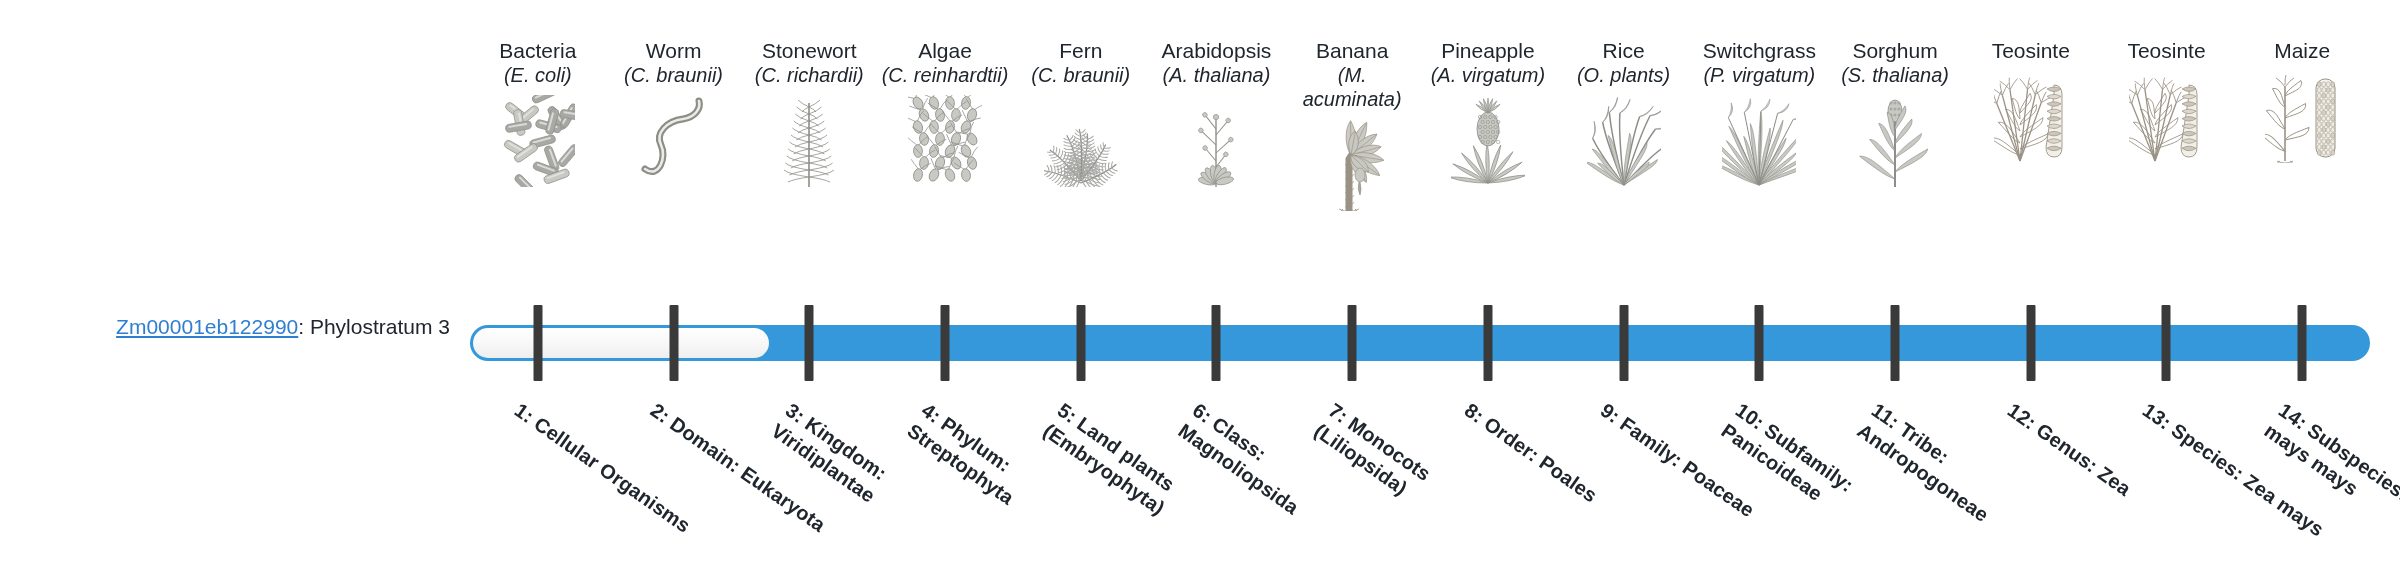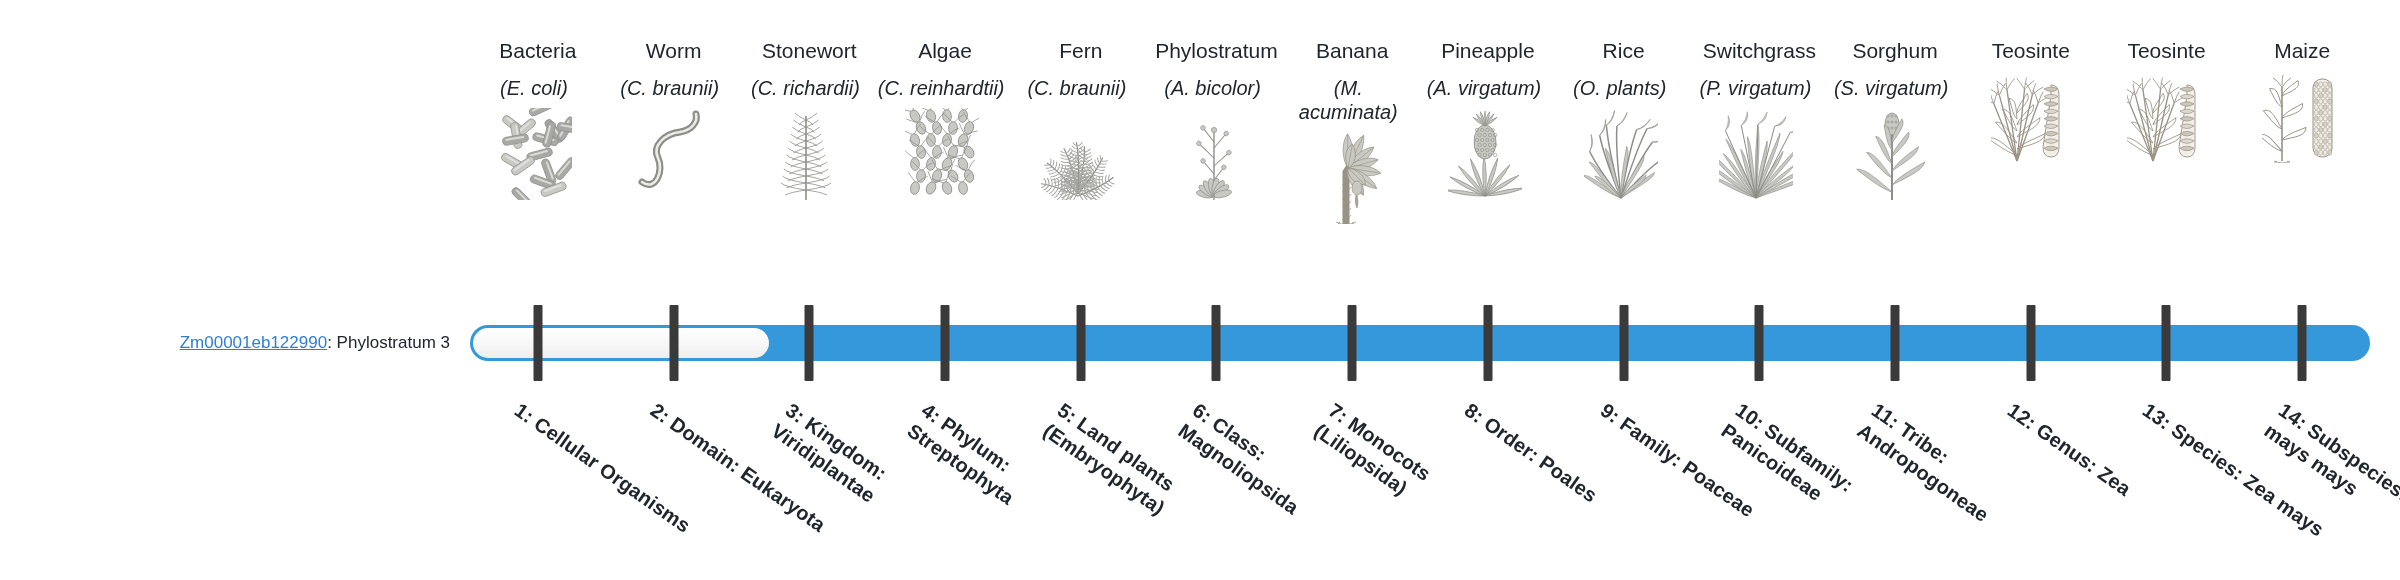--- a/index.html
+++ b/index.html
@@ -19,24 +19,24 @@
   #figure {
     position: relative;
     width: 2400px;
     height: 580px;
   }
 
   
   #gene-label {
     position: absolute;
     left: 0;
-    top: 330px;
+    top: 314px;
     width: 450px;
     text-align: right;
-    font-size: 17px;
+    font-size: 21px;
     line-height: 26px;
     white-space: nowrap;
     color: #20262e;
   }
   #gene-label .gene-id {
     color: #2f7fd1;
     text-decoration: underline;
     cursor: pointer;
   }
   #gene-label .gene-strat {
@@ -58,37 +58,37 @@
     left: 0;
     top: 0;
     width: 1900px;
     height: 300px;
     display: flex;
   }
   .col {
     flex: 1 1 0;
     display: flex;
     flex-direction: column;
+    align-items: center;
     min-width: 0;
   }
   .col-common {
     font-size: 21px;
     line-height: 25px;
     text-align: center;
     color: #20262e;
     margin-top: 38px;
     white-space: nowrap;
   }
   .col-sci {
     font-size: 20px;
     line-height: 24px;
     font-style: italic;
     text-align: center;
     color: #20262e;
-    margin-top: 13px;
     max-width: 128px;
   }
   .col-img {
     margin-top: 8px;
     height: 92px;
     width: 130px;
     display: flex;
     align-items: flex-end;
     justify-content: center;
   }
@@ -591,22 +591,22 @@
                 <path d="M1.2 -37.2 q 5.239999999999998 -1.5 6.739999999999998 -4" fill="none" stroke="#a8a8a4" stroke-width="1"></path>
                 <path d="M1.2 -40.400000000000006 q -4.279999999999998 -1.5 -5.779999999999998 -4" fill="none" stroke="#a8a8a4" stroke-width="1"></path>
                 <path d="M1.2 -40.400000000000006 q 4.279999999999998 -1.5 5.779999999999998 -4" fill="none" stroke="#a8a8a4" stroke-width="1"></path>
                 <path d="M1.2 -43.60000000000001 q -3.3199999999999976 -1.5 -4.819999999999998 -4" fill="none" stroke="#a8a8a4" stroke-width="1"></path>
                 <path d="M1.2 -43.60000000000001 q 3.3199999999999976 -1.5 4.819999999999998 -4" fill="none" stroke="#a8a8a4" stroke-width="1"></path>
               </g>
             </svg>
           </div>
         </div>
         <div class="col">
-          <div class="col-common">Phylostratum</div>
-          <div class="col-sci">(A. bicolor)</div>
+          <div class="col-common">Arabidopsis</div>
+          <div class="col-sci">(A. thaliana)</div>
           <div class="col-img">
             <svg width="74" height="92" viewBox="0 0 74 92">
               <path d="M37 92 L37 24" stroke="#8e8e88" stroke-width="1.4" fill="none"></path>
               <g transform="translate(37,34) rotate(-38)">
                 <path d="M0 0 L0 -16" stroke="#8e8e88" stroke-width="1"></path>
                 <circle cx="0" cy="-18" r="2.3" fill="#c9c9c4" stroke="#8e8e88" stroke-width="0.6"></circle>
               </g>
               <g transform="translate(37,40) rotate(40)">
                 <path d="M0 0 L0 -17" stroke="#8e8e88" stroke-width="1"></path>
                 <circle cx="0" cy="-19" r="2.3" fill="#c9c9c4" stroke="#8e8e88" stroke-width="0.6"></circle>
@@ -925,21 +925,21 @@
               </g>
               <g transform="translate(37,90) rotate(26)">
                 <path d="M0 0 L 2 -74" stroke="#8e8e88" stroke-width="1"></path>
                 <path d="M2 -74 q 6 -4 9 -12 q 0 9 -9 12" fill="#c9c9c4" stroke="#8e8e88" stroke-width="0.5"></path>
               </g>
             </svg>
           </div>
         </div>
         <div class="col">
           <div class="col-common">Sorghum</div>
-          <div class="col-sci">(S. virgatum)</div>
+          <div class="col-sci">(S. thaliana)</div>
           <div class="col-img">
             <svg width="74" height="92" viewBox="0 0 74 92">
               <path d="M37 92 L37 22" stroke="#8e8e88" stroke-width="2" fill="none"></path>
               <ellipse cx="37" cy="16" rx="7" ry="11" fill="#c9c9c4" stroke="#8e8e88" stroke-width="0.8"></ellipse>
               <circle cx="33" cy="8" r="1.5" fill="#a8a8a4"></circle>
               <circle cx="37" cy="8" r="1.5" fill="#a8a8a4"></circle>
               <circle cx="41" cy="8" r="1.5" fill="#a8a8a4"></circle>
               <circle cx="33" cy="14" r="1.5" fill="#a8a8a4"></circle>
               <circle cx="37" cy="14" r="1.5" fill="#a8a8a4"></circle>
               <circle cx="41" cy="14" r="1.5" fill="#a8a8a4"></circle>

